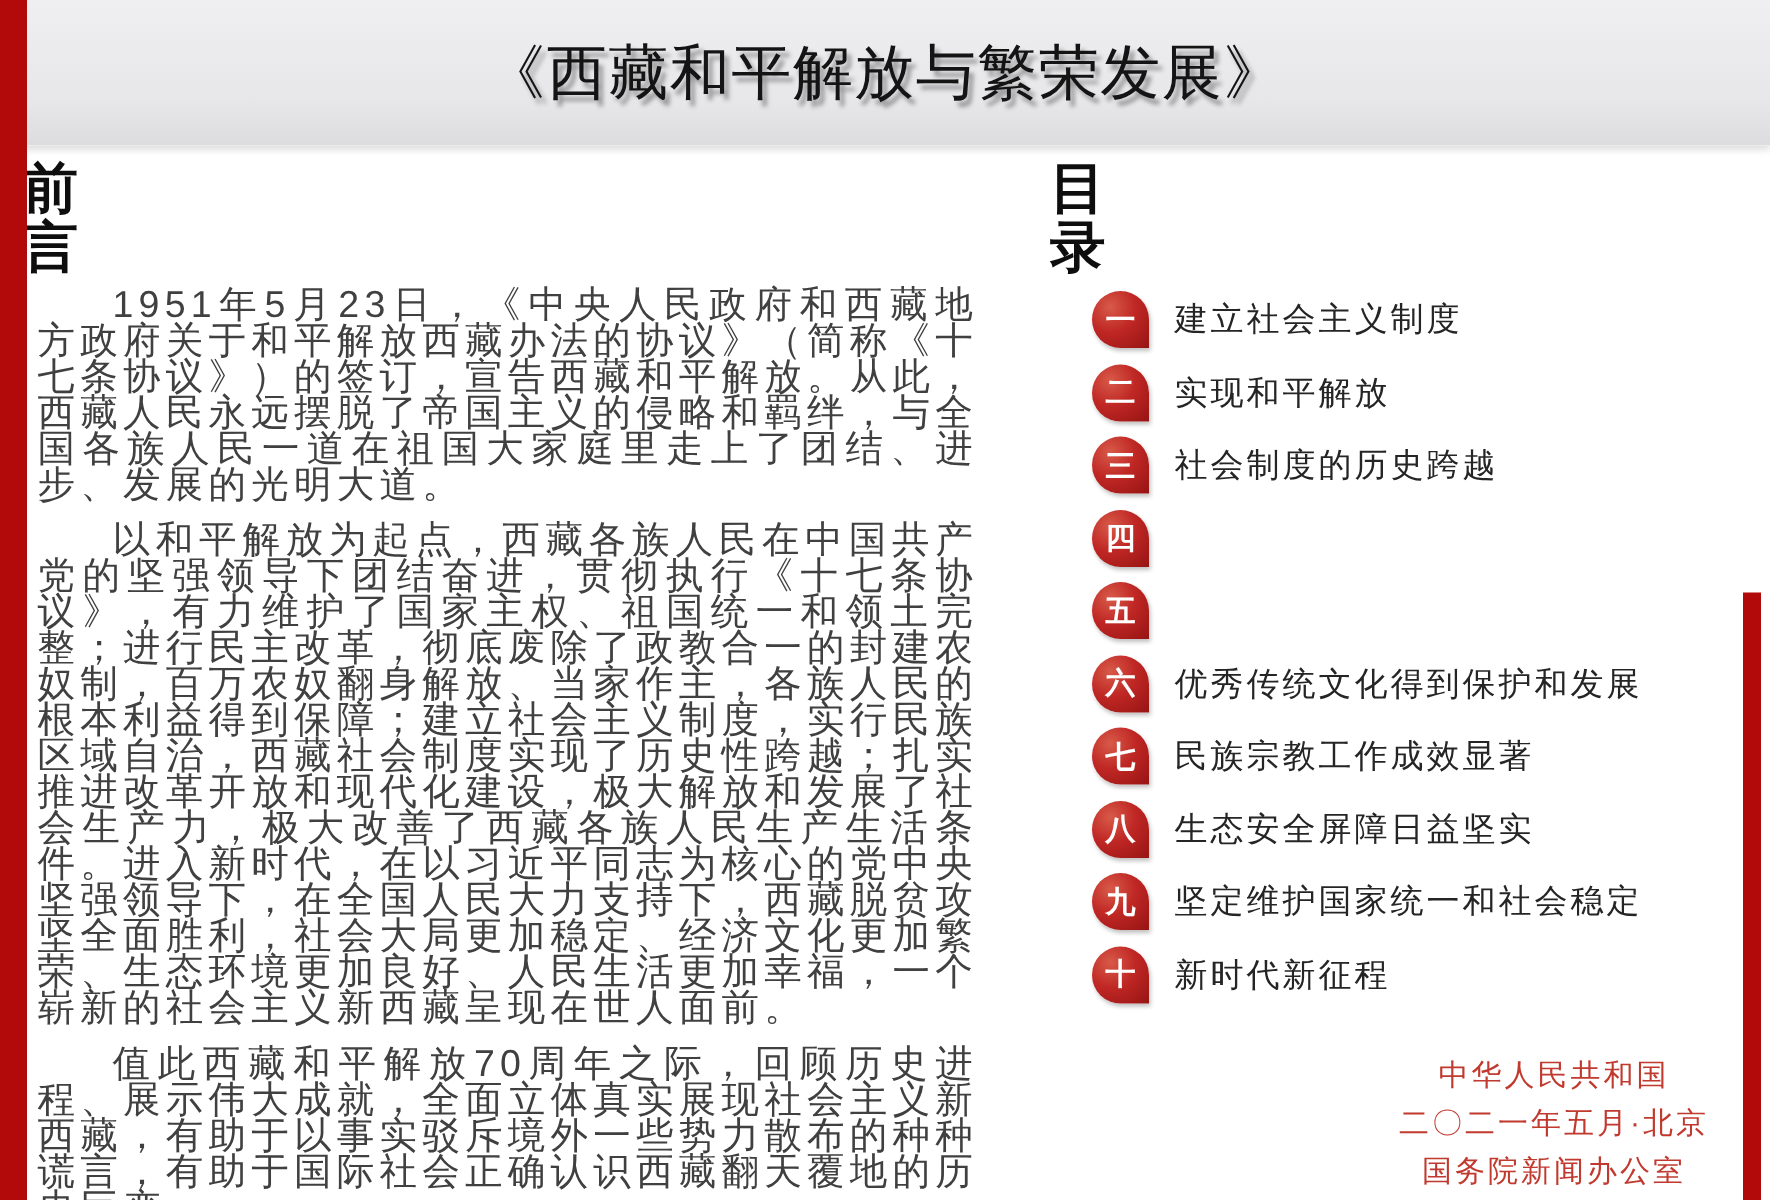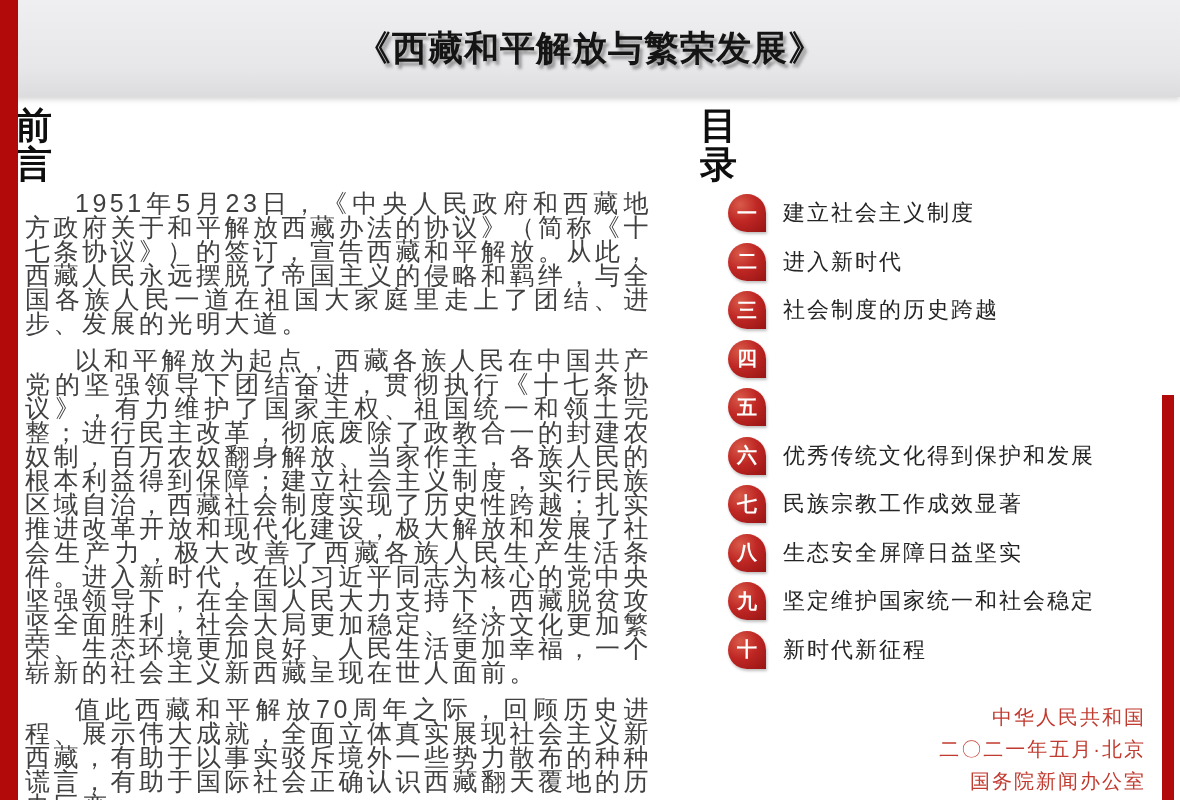--- a/index.html
+++ b/index.html
@@ -19,21 +19,21 @@
   }
   
   .header{
     position:absolute;left:0;top:0;width:1180px;height:97px;
     background:linear-gradient(180deg,#efeff1 0%,#e7e7ea 70%,#dcdcdf 100%);
     box-shadow:0 3px 5px rgba(0,0,0,0.15);
     display:flex;align-items:center;justify-content:center;
   }
   .doc-title{
     font-family:"DejaVu Serif","Liberation Serif",serif;
-    font-weight:bold;font-size:35px;color:#141414;
+    font-weight:normal;font-size:40px;color:#141414;
     letter-spacing:1px;white-space:nowrap;
     text-shadow:3px 4px 3px rgba(50,50,50,0.45);
   }
   
   .v-heading{
     font-family:"DejaVu Serif","Liberation Serif",serif;
     font-weight:bold;font-size:37px;color:#0e0e0e;
     width:40px;line-height:1.06;word-break:break-all;
   }
   .foreword-heading{position:absolute;left:15px;top:106px;}
@@ -59,21 +59,21 @@
     font-family:"DejaVu Serif","Liberation Serif",serif;
     font-weight:bold;font-size:20px;
     box-shadow:1px 2px 3px rgba(0,0,0,0.25);
   }
   .toc-label{
     font-size:22px;color:#252525;letter-spacing:2px;white-space:nowrap;
   }
   
   .publisher{
     position:absolute;right:34px;top:701px;width:220px;
-    text-align:right;color:#c13a2f;
+    text-align:center;color:#c13a2f;
     font-size:20px;line-height:32px;letter-spacing:2px;white-space:nowrap;
   }
 </style>
 </head>
 <body>
 
 <div class="left-stripe"></div>
 <div class="right-stripe"></div>
 
 <div class="header">
@@ -88,21 +88,21 @@
 </div>
 
 <div class="v-heading toc-heading">目录</div>
 <ul class="toc-list">
   <li class="toc-item">
     <span class="toc-badge">一</span>
     <span class="toc-label">建立社会主义制度</span>
   </li>
   <li class="toc-item">
     <span class="toc-badge">二</span>
-    <span class="toc-label">进入新时代</span>
+    <span class="toc-label">实现和平解放</span>
   </li>
   <li class="toc-item">
     <span class="toc-badge">三</span>
     <span class="toc-label">社会制度的历史跨越</span>
   </li>
   <li class="toc-item">
     <span class="toc-badge">四</span>
   </li>
   <li class="toc-item">
     <span class="toc-badge">五</span>

